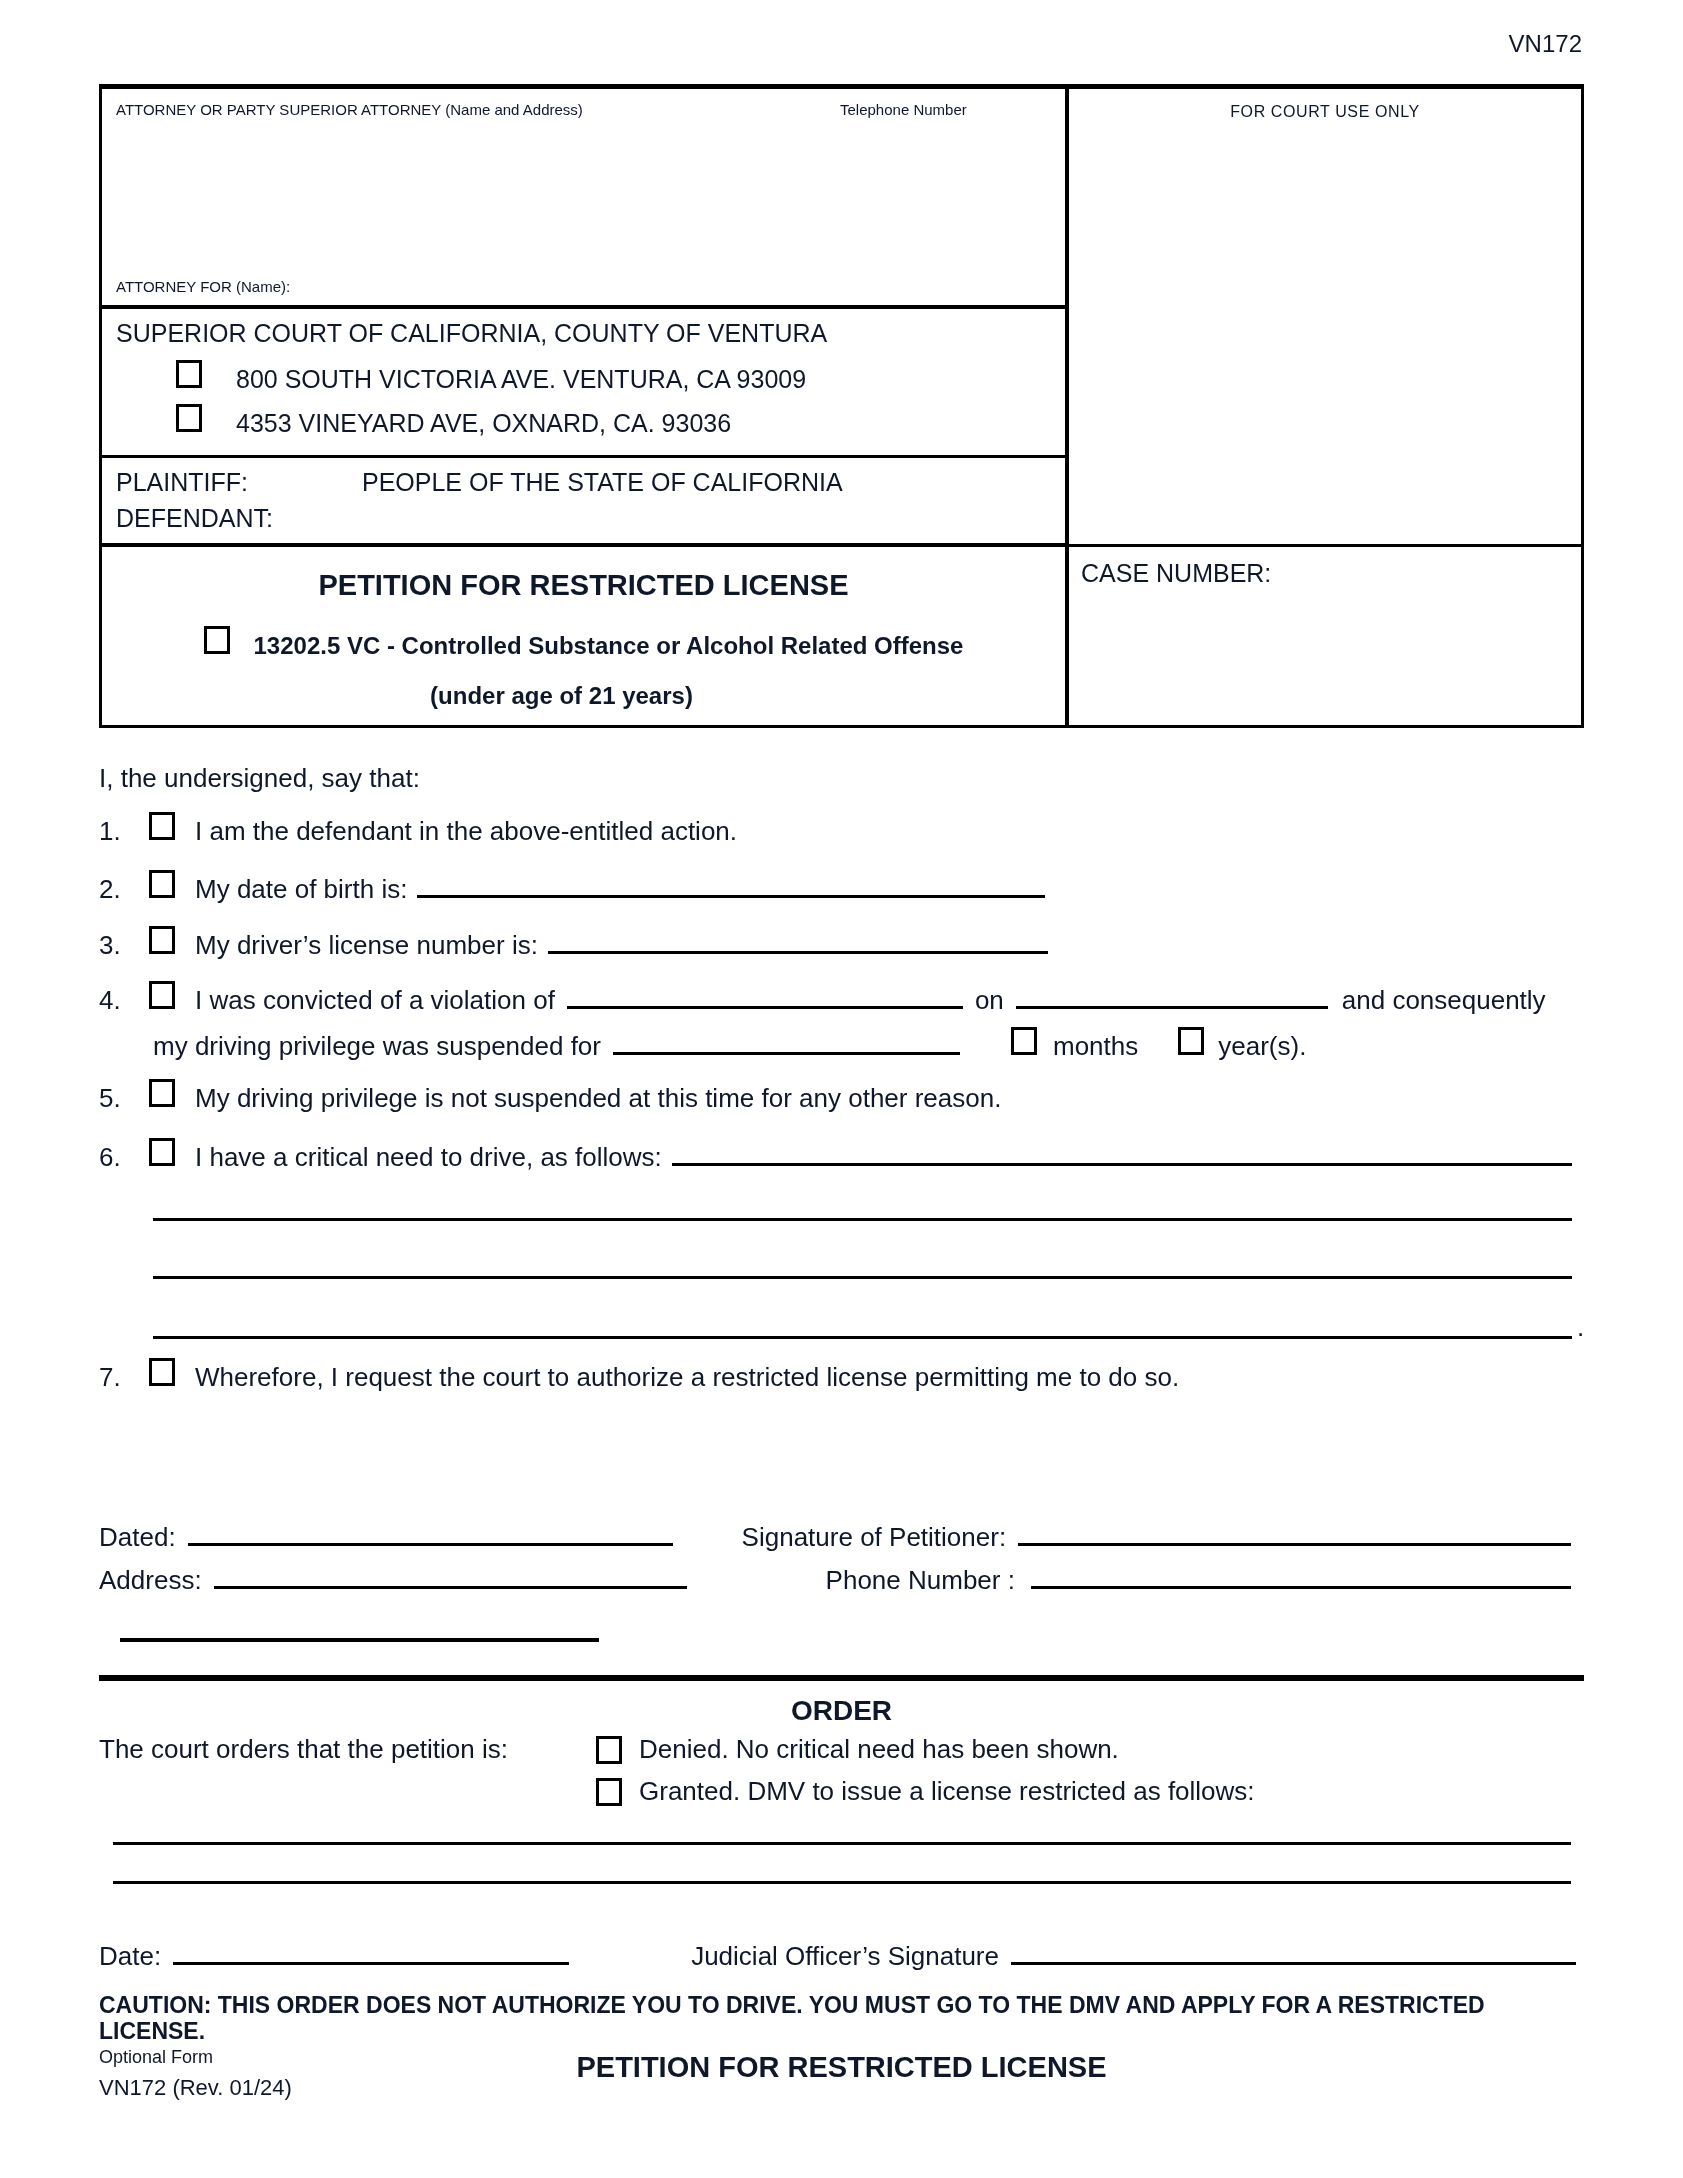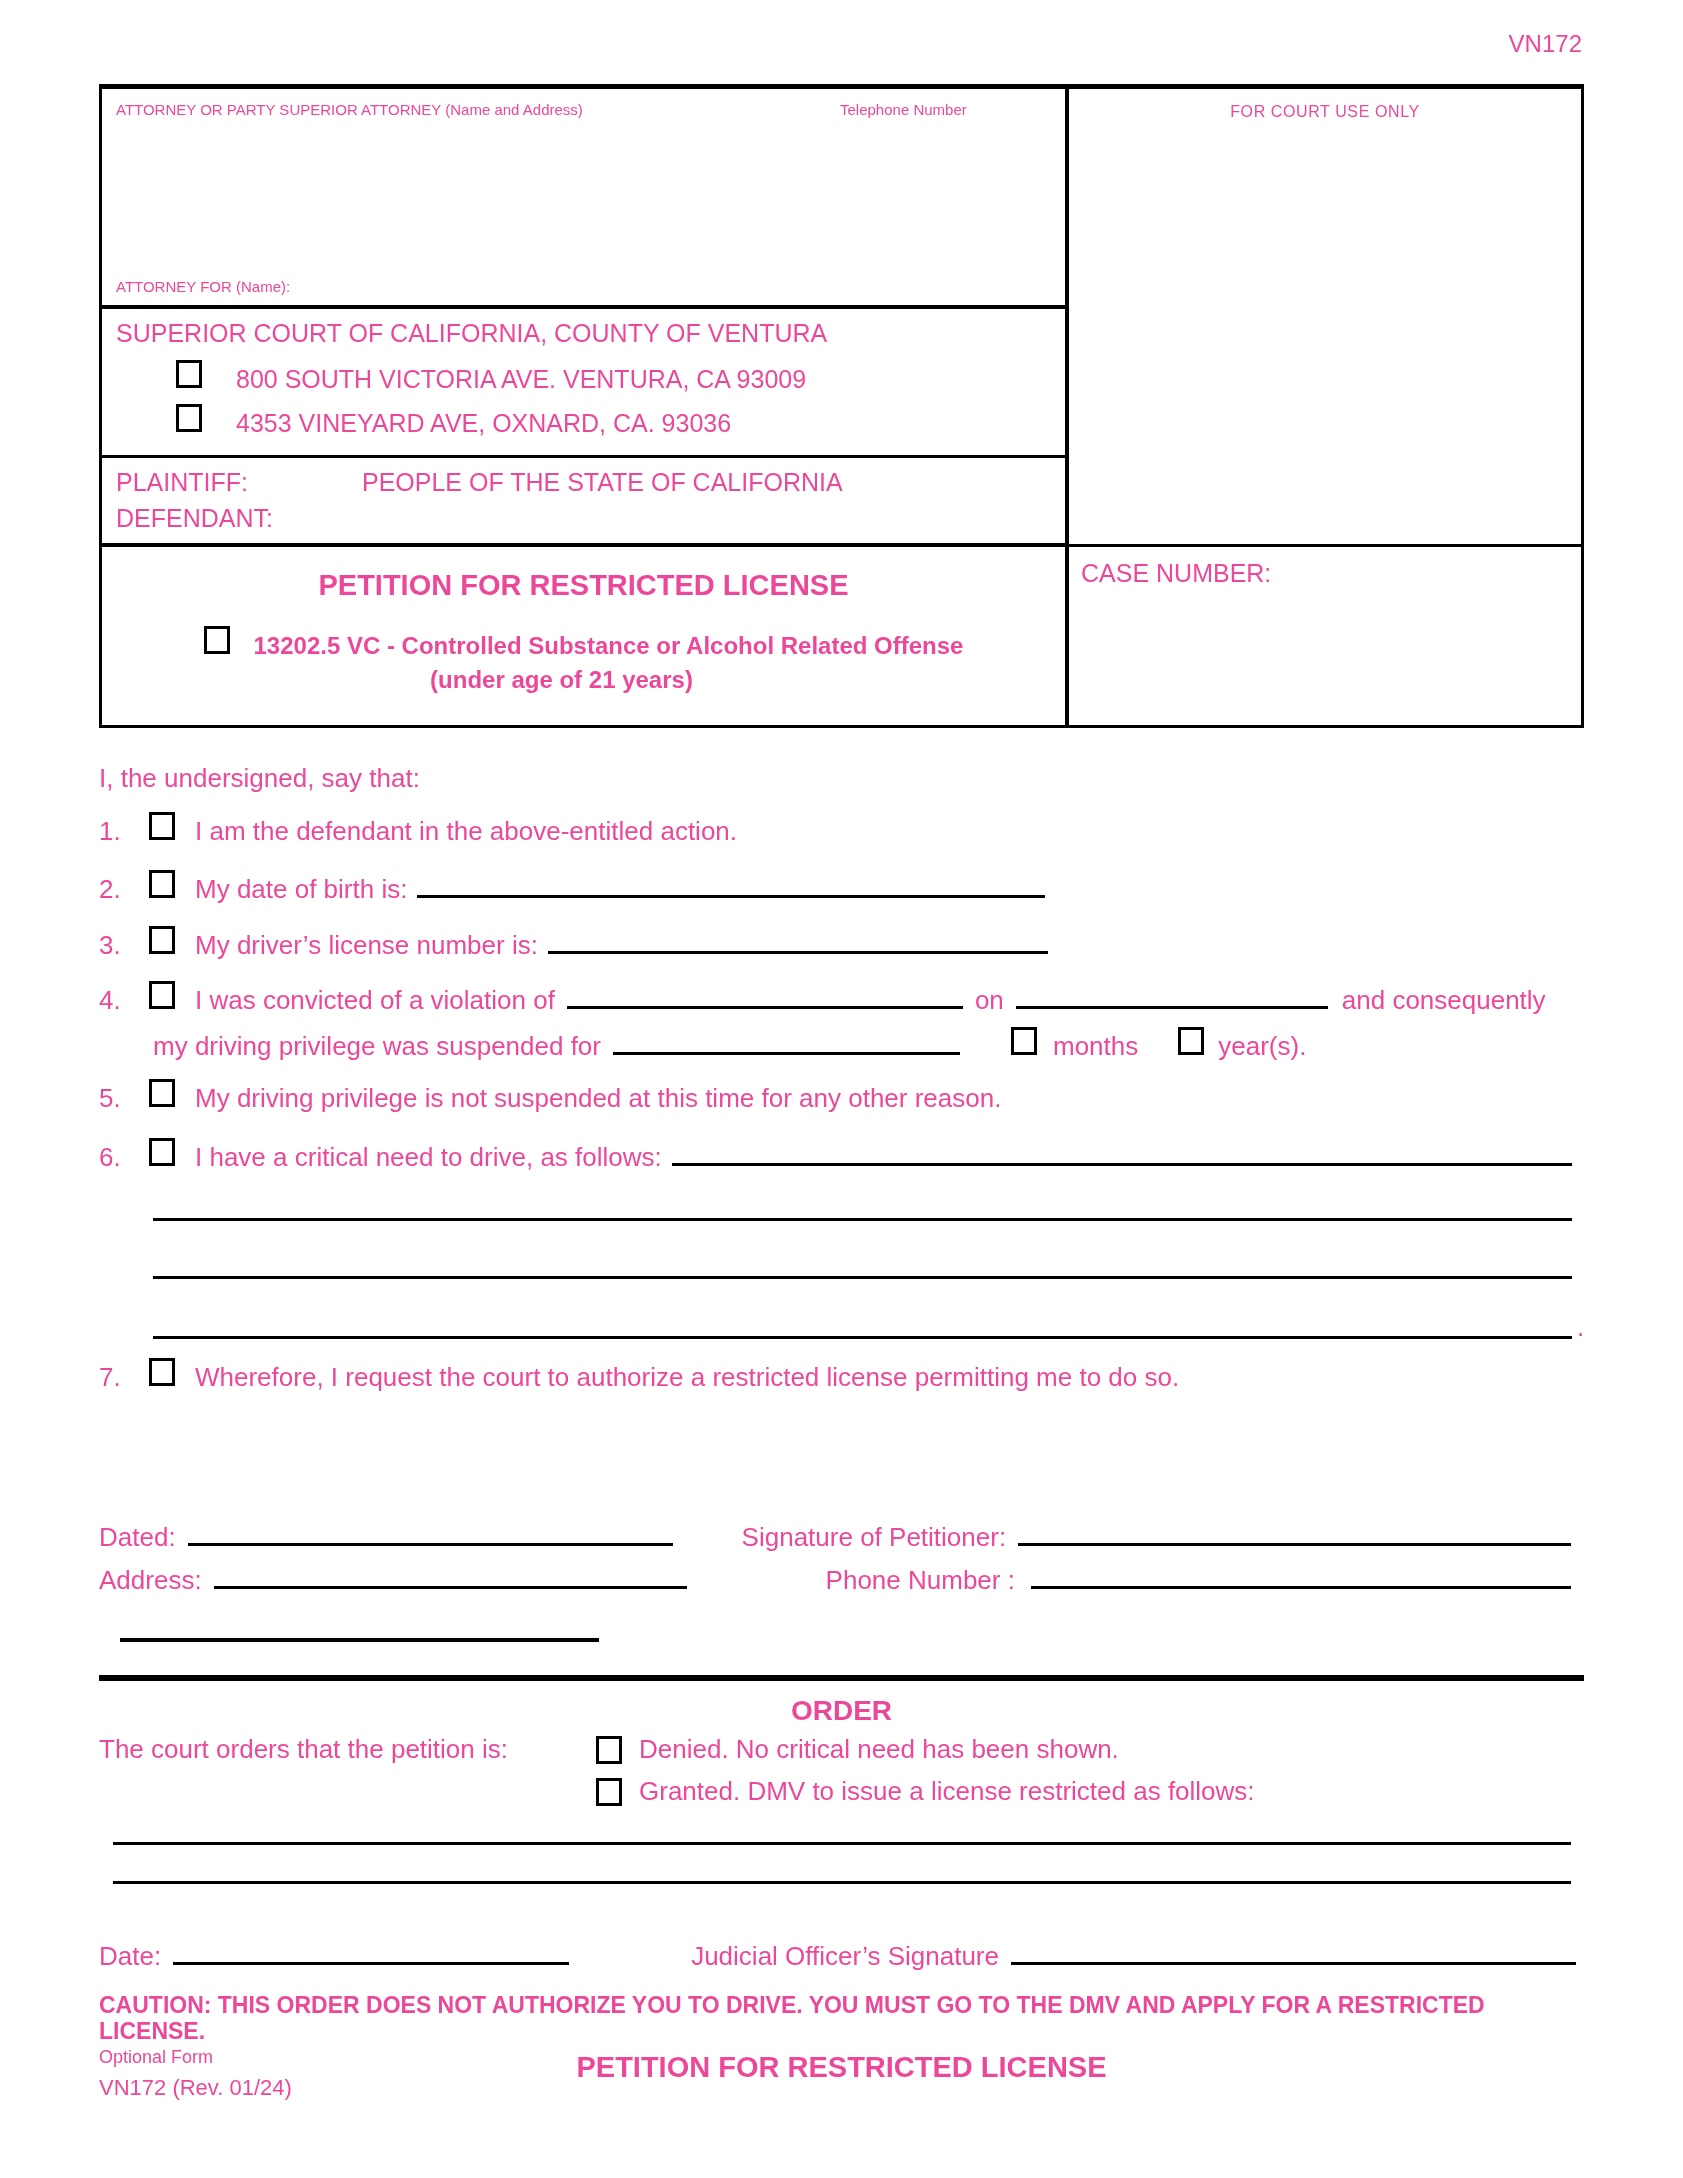--- a/index.html
+++ b/index.html
@@ -1,18 +1,18 @@
 <!DOCTYPE html>
 <html><head>
 <meta charset="utf-8">
 <style>
   html,body { margin:0; padding:0; background:#e8e8e8; }
   .page {
     position:relative; width:1683px; height:2178px; margin:0 auto;
-    background:#ffffff; color:#ec4899;
+    background:#ffffff; color:#0f172a;
     font-family:"Liberation Sans", sans-serif; font-size:26px; line-height:1.15;
   }
   .abs { position:absolute; }
   .bold { font-weight:bold; }
   .small { font-size:15px; }
   .hdr-text { font-size:25px; }
 
   
   .hdr {
     position:absolute; top:84px; left:99px; width:1485px; height:644px;
@@ -74,21 +74,21 @@
       <span class="abs hdr-text" style="left:14px; bottom:10px;">DEFENDANT:</span>
       <span class="abs hdr-text" style="left:260px; bottom:10px;"></span>
     </div>
 
     <div class="cell c-title">
       <div class="bold center" style="margin-top:22px; font-size:29px;">PETITION FOR RESTRICTED LICENSE</div>
       <div class="bold" style="display:flex; justify-content:center; align-items:baseline; margin-top:24px; font-size:24px;">
         <span class="cb" style="margin-right:24px;"></span>
         <span>13202.5 VC -  Controlled Substance or Alcohol Related Offense</span>
       </div>
-      <div class="bold center" style="margin-top:6px; font-size:24px; padding-right:44px;">(under age of 21 years)</div>
+      <div class="bold center" style="margin-top:22px; font-size:24px; padding-right:44px;">(under age of 21 years)</div>
     </div>
 
     <div class="cell c-courtuse">
       <div class="center small" style="margin-top:14px; letter-spacing:0.6px; font-size:16px;">FOR COURT USE ONLY</div>
     </div>
 
     <div class="cell c-case">
       <span class="abs hdr-text" style="left:12px; top:12px;">CASE NUMBER:</span>
       <span class="abs hdr-text" style="left:228px; top:12px;"></span>
     </div>

